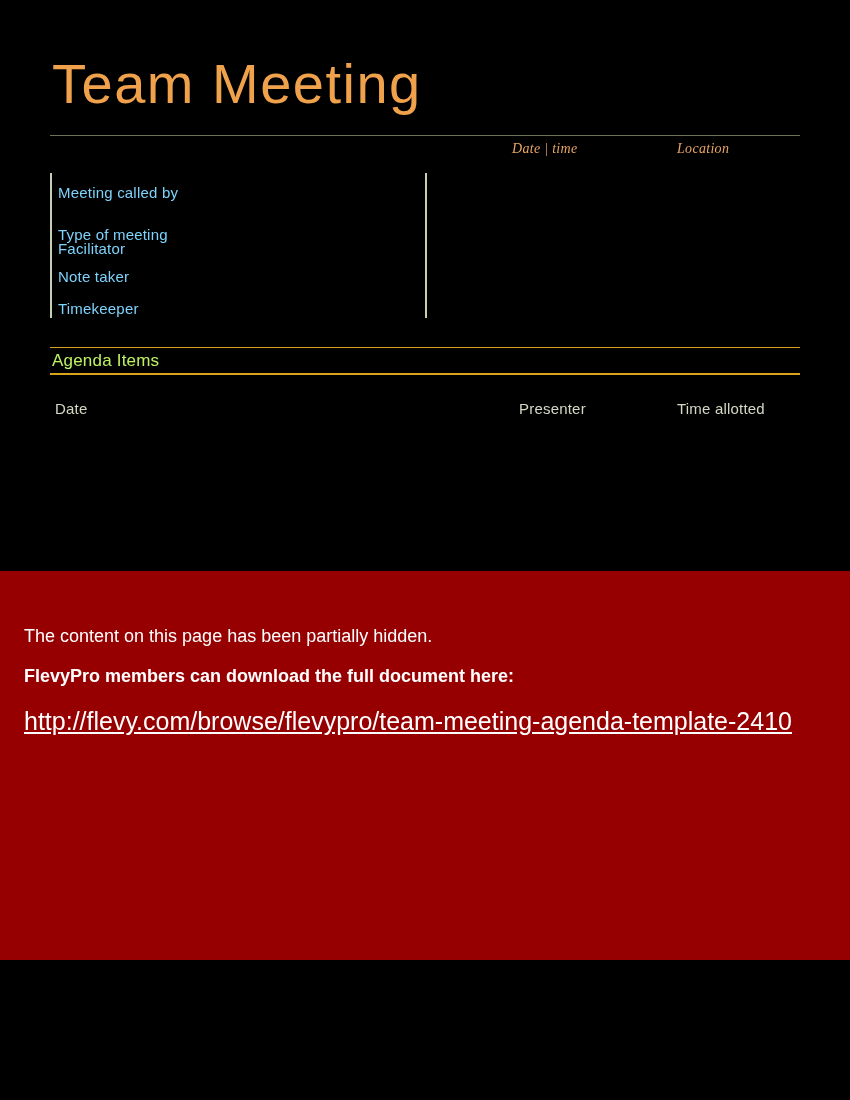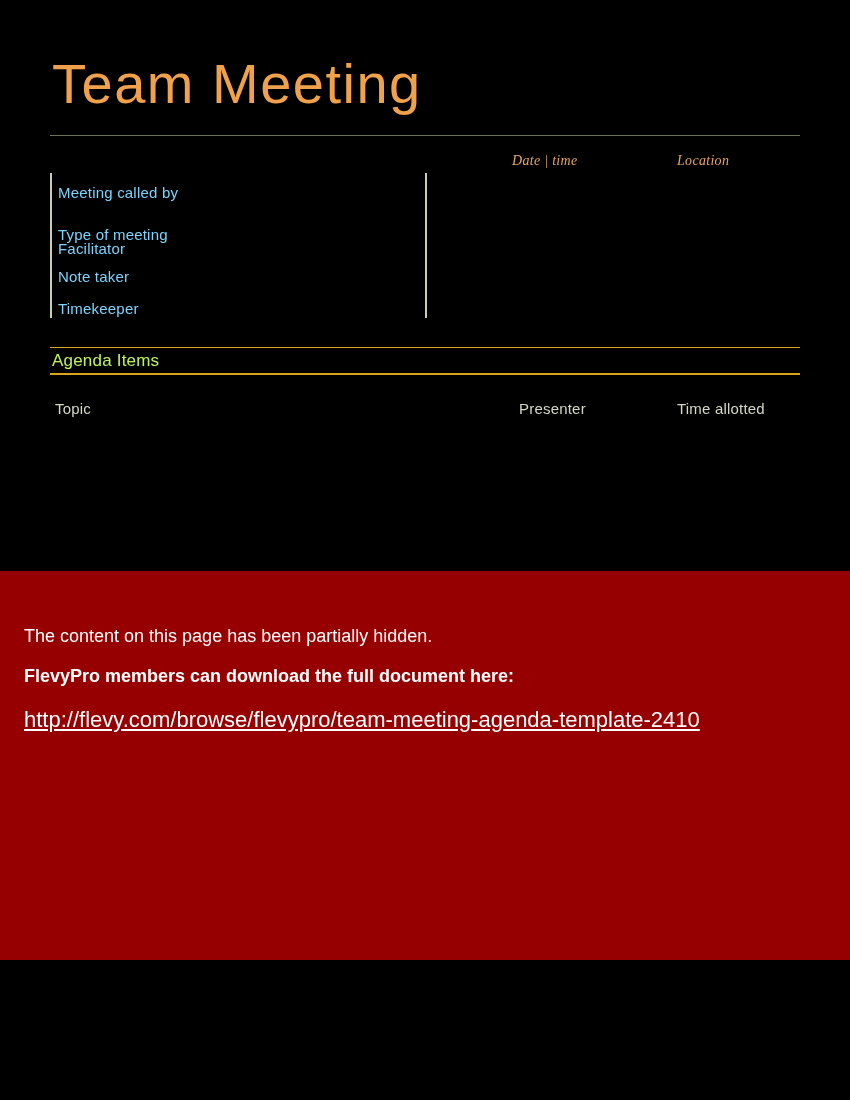--- a/index.html
+++ b/index.html
@@ -51,21 +51,20 @@
   
   .hdr-italic {
     position: absolute;
     top: 141px;
     font-family: "Liberation Serif", serif;
     font-style: italic;
     font-size: 14px;
     color: #E8A463;
     white-space: nowrap;
     letter-spacing: 0.3px;
-    margin-top: 12px;
   }
   .hdr-datetime { left: 512px; }
   .hdr-location { left: 677px; }
 
   
   .info-block {
     position: absolute;
     left: 50px;
     top: 173px;
     width: 750px;
@@ -165,21 +164,21 @@
   .notice-line.l2 {
     top: 666px;
     font-size: 18px;
     font-weight: bold;
   }
   .notice-link {
     position: absolute;
     left: 24px;
     top: 707px;
     font-family: "Liberation Sans", sans-serif;
-    font-size: 22px;
+    font-size: 25px;
     font-weight: normal;
     color: #FFFFFF;
     text-decoration: underline;
     white-space: nowrap;
   }
 </style>
 </head>
 <body>
 
 <div class="page">
@@ -200,21 +199,21 @@
     <div class="info-row r1">Type of meeting</div>
     <div class="info-row r2">Facilitator</div>
     <div class="info-row r3">Note taker</div>
     <div class="info-row r4">Timekeeper</div>
   </div>
 
   <div class="agenda-rule-top"></div>
   <div class="agenda-title">Agenda Items</div>
   <div class="agenda-rule-bottom"></div>
 
-  <div class="col-hdr col-topic">Topic</div>
+  <div class="col-hdr col-topic">Date</div>
   <div class="col-hdr col-presenter">Presenter</div>
   <div class="col-hdr col-time">Time allotted</div>
 
   <div class="notice-banner">
   </div>
   <div class="notice-line l1">The content on this page has been partially hidden.</div>
   <div class="notice-line l2">FlevyPro members can download the full document here:</div>
   <a class="notice-link" href="#">http://flevy.com/browse/flevypro/team-meeting-agenda-template-2410</a>
 
 </div>

